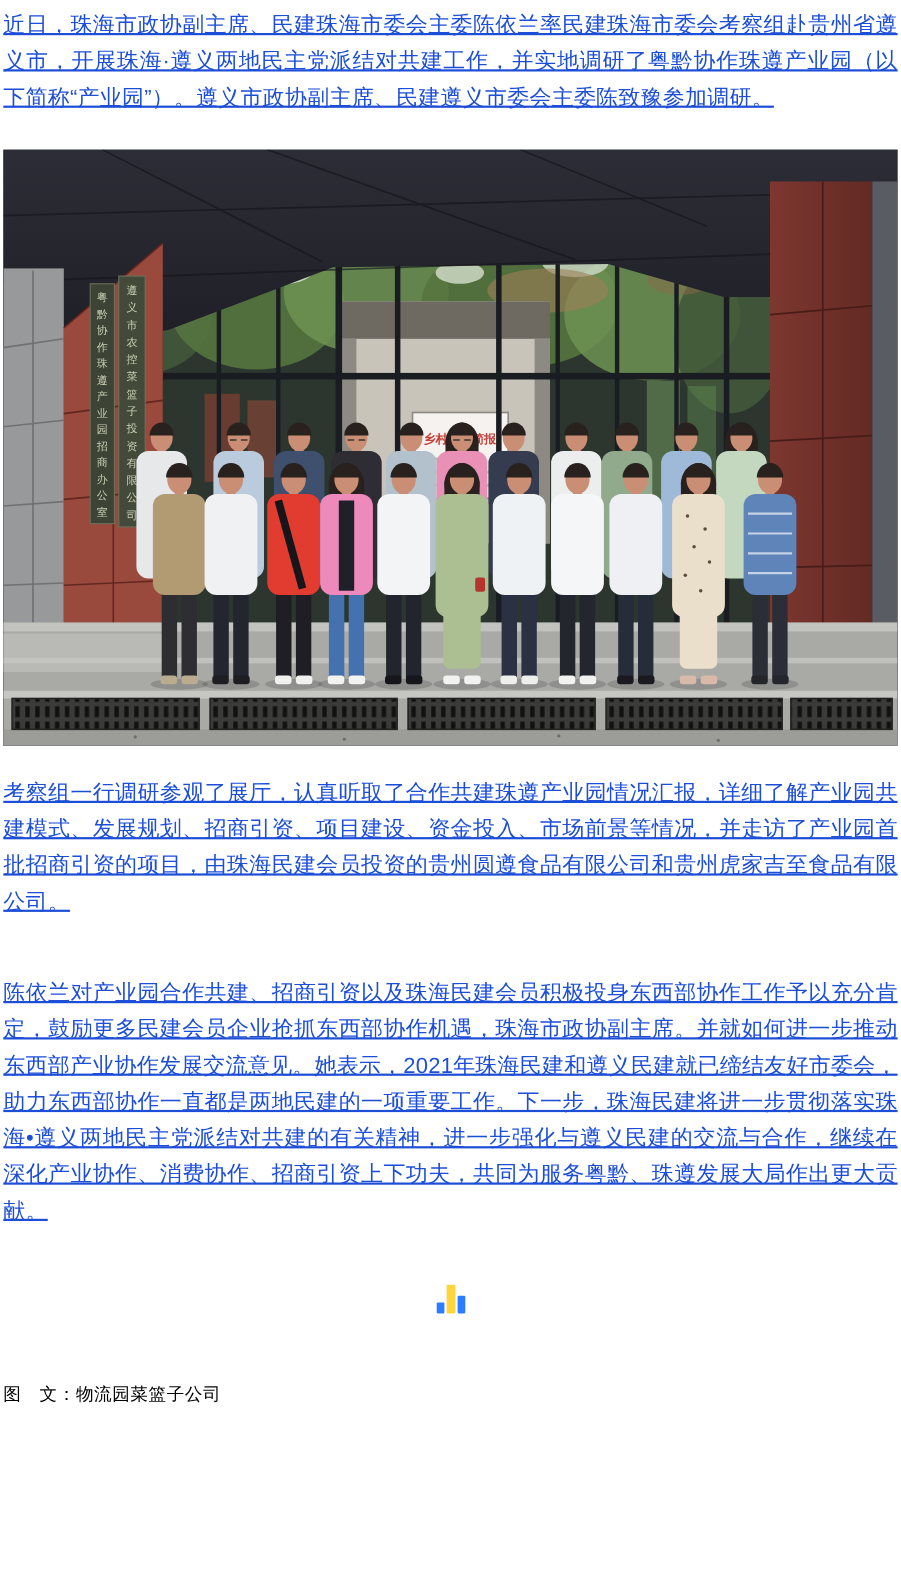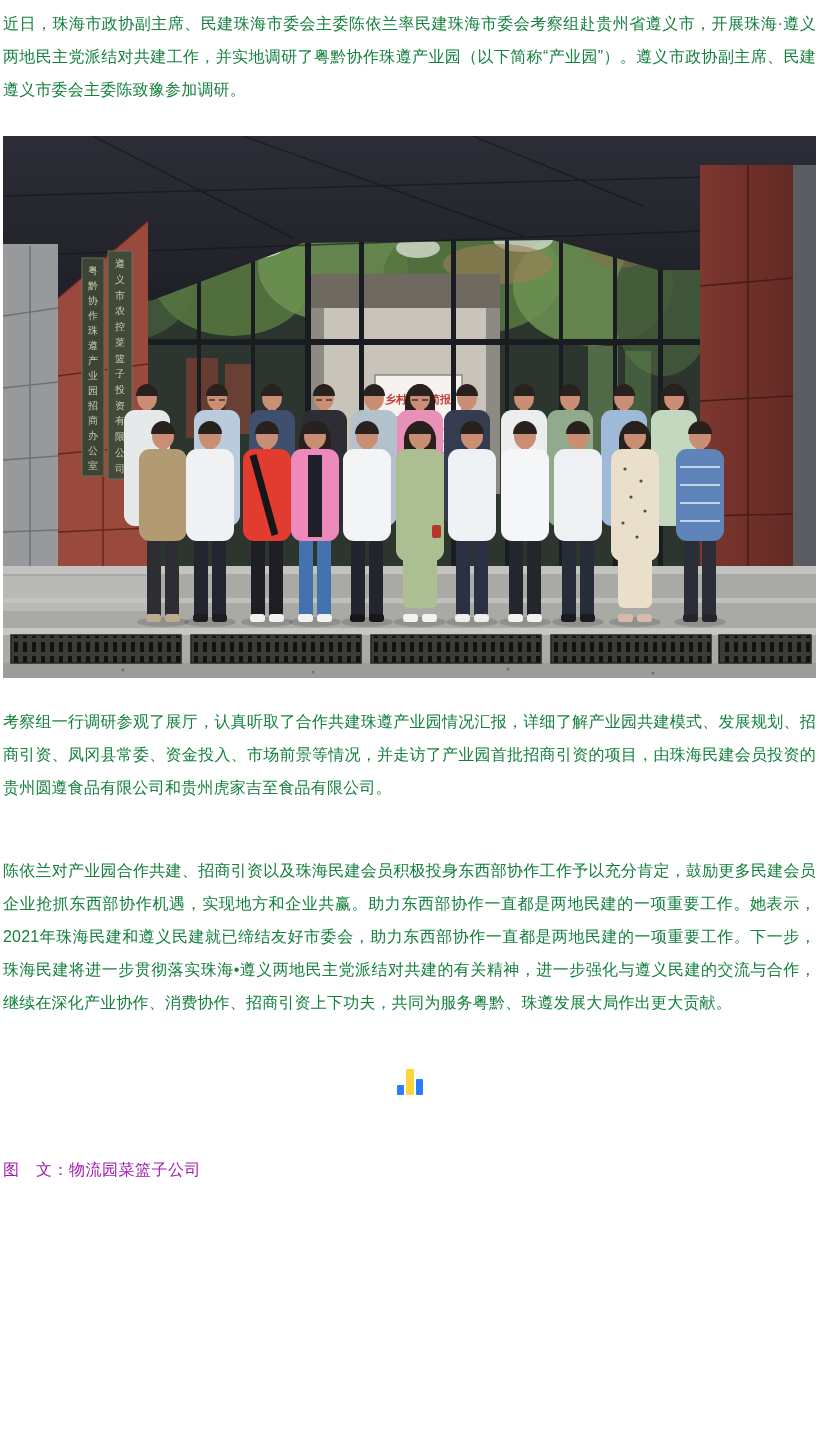--- a/index.html
+++ b/index.html
@@ -1,26 +1,26 @@
 <!DOCTYPE html>
 <html><head>
 <meta charset="utf-8">
 <style>
   html,body{margin:0;padding:0;background:#ffffff;}
   body{width:819px;font-family:"Liberation Sans","DejaVu Sans",sans-serif;}
   .page{width:819px;height:1451px;overflow:hidden;background:#fff;box-sizing:border-box;padding:7px 3px 0 3px;}
-  .para{margin:0 0 50px 0;font-size:16px;line-height:33px;color:#15803d;text-align:justify;letter-spacing:0.2px;}
+  .para{margin:0 0 50px 0;font-size:20px;line-height:33px;color:#1d4ed8;text-align:justify;letter-spacing:0.2px;text-decoration:underline;}
   .para.first{margin-bottom:30px;}
   .para.last{margin-bottom:26px;}
   .photo-wrap{width:813px;height:542px;margin:0 0 27px 0;overflow:hidden;background:#22242c;}
   .photo-wrap svg{display:block;}
   .icon-row{display:flex;justify-content:center;align-items:flex-end;height:26px;margin:0;}
   .icon-bars{display:flex;align-items:flex-end;gap:2px;}
   .icon-bars span{display:inline-block;border-radius:1px;}
-  .caption{margin-top:64px;font-size:16px;line-height:22px;color:#a21caf;letter-spacing:0.5px;}
+  .caption{margin-top:64px;font-size:16px;line-height:22px;color:#000000;letter-spacing:0.5px;}
 </style>
 </head>
 <body>
 
 <div class="page">
 
   <p class="para first">近日，珠海市政协副主席、民建珠海市委会主委陈依兰率民建珠海市委会考察组赴贵州省遵义市，开展珠海·遵义两地民主党派结对共建工作，并实地调研了粤黔协作珠遵产业园（以下简称“产业园”）。遵义市政协副主席、民建遵义市委会主委陈致豫参加调研。</p>
 
   <div class="photo-wrap">
     <svg id="photo-svg" width="813" height="542" viewBox="0 0 813 542">
@@ -409,22 +409,22 @@
       <g>
         <rect x="8" y="499" width="170" height="28" fill="url(#grateP)" stroke="#242423" stroke-width="1.5"></rect>
         <rect x="188" y="499" width="170" height="28" fill="url(#grateP)" stroke="#242423" stroke-width="1.5"></rect>
         <rect x="368" y="499" width="170" height="28" fill="url(#grateP)" stroke="#242423" stroke-width="1.5"></rect>
         <rect x="548" y="499" width="160" height="28" fill="url(#grateP)" stroke="#242423" stroke-width="1.5"></rect>
         <rect x="716" y="499" width="92" height="28" fill="url(#grateP)" stroke="#242423" stroke-width="1.5"></rect>
       </g>
     </svg>
   </div>
 
-  <p class="para">考察组一行调研参观了展厅，认真听取了合作共建珠遵产业园情况汇报，详细了解产业园共建模式、发展规划、招商引资、凤冈县常委、资金投入、市场前景等情况，并走访了产业园首批招商引资的项目，由珠海民建会员投资的贵州圆遵食品有限公司和贵州虎家吉至食品有限公司。</p>
-  <p class="para">陈依兰对产业园合作共建、招商引资以及珠海民建会员积极投身东西部协作工作予以充分肯定，鼓励更多民建会员企业抢抓东西部协作机遇，实现地方和企业共赢。助力东西部协作一直都是两地民建的一项重要工作。她表示，2021年珠海民建和遵义民建就已缔结友好市委会，助力东西部协作一直都是两地民建的一项重要工作。下一步，珠海民建将进一步贯彻落实珠海•遵义两地民主党派结对共建的有关精神，进一步强化与遵义民建的交流与合作，继续在深化产业协作、消费协作、招商引资上下功夫，共同为服务粤黔、珠遵发展大局作出更大贡献。</p>
+  <p class="para">考察组一行调研参观了展厅，认真听取了合作共建珠遵产业园情况汇报，详细了解产业园共建模式、发展规划、招商引资、项目建设、资金投入、市场前景等情况，并走访了产业园首批招商引资的项目，由珠海民建会员投资的贵州圆遵食品有限公司和贵州虎家吉至食品有限公司。</p>
+  <p class="para">陈依兰对产业园合作共建、招商引资以及珠海民建会员积极投身东西部协作工作予以充分肯定，鼓励更多民建会员企业抢抓东西部协作机遇，珠海市政协副主席。并就如何进一步推动东西部产业协作发展交流意见。她表示，2021年珠海民建和遵义民建就已缔结友好市委会，助力东西部协作一直都是两地民建的一项重要工作。下一步，珠海民建将进一步贯彻落实珠海•遵义两地民主党派结对共建的有关精神，进一步强化与遵义民建的交流与合作，继续在深化产业协作、消费协作、招商引资上下功夫，共同为服务粤黔、珠遵发展大局作出更大贡献。</p>
 
   <div class="icon-row">
     <div class="icon-bars" id="icon-bars">
         <span style="width: 7px; height: 10px; background: rgb(43, 124, 255);"></span>
         <span style="width: 8px; height: 26px; background: rgb(255, 213, 62);"></span>
         <span style="width: 7px; height: 16px; background: rgb(43, 124, 255);"></span>
       </div>
   </div>
 
   <div class="caption">图　文：物流园菜篮子公司</div>

